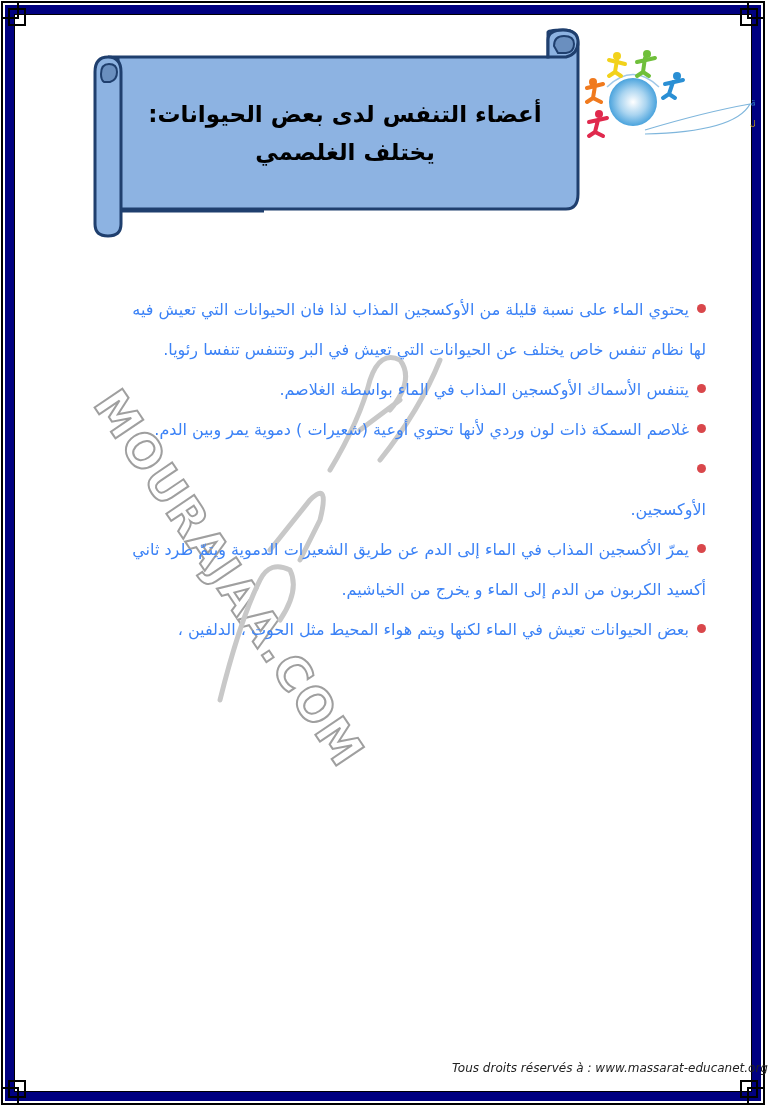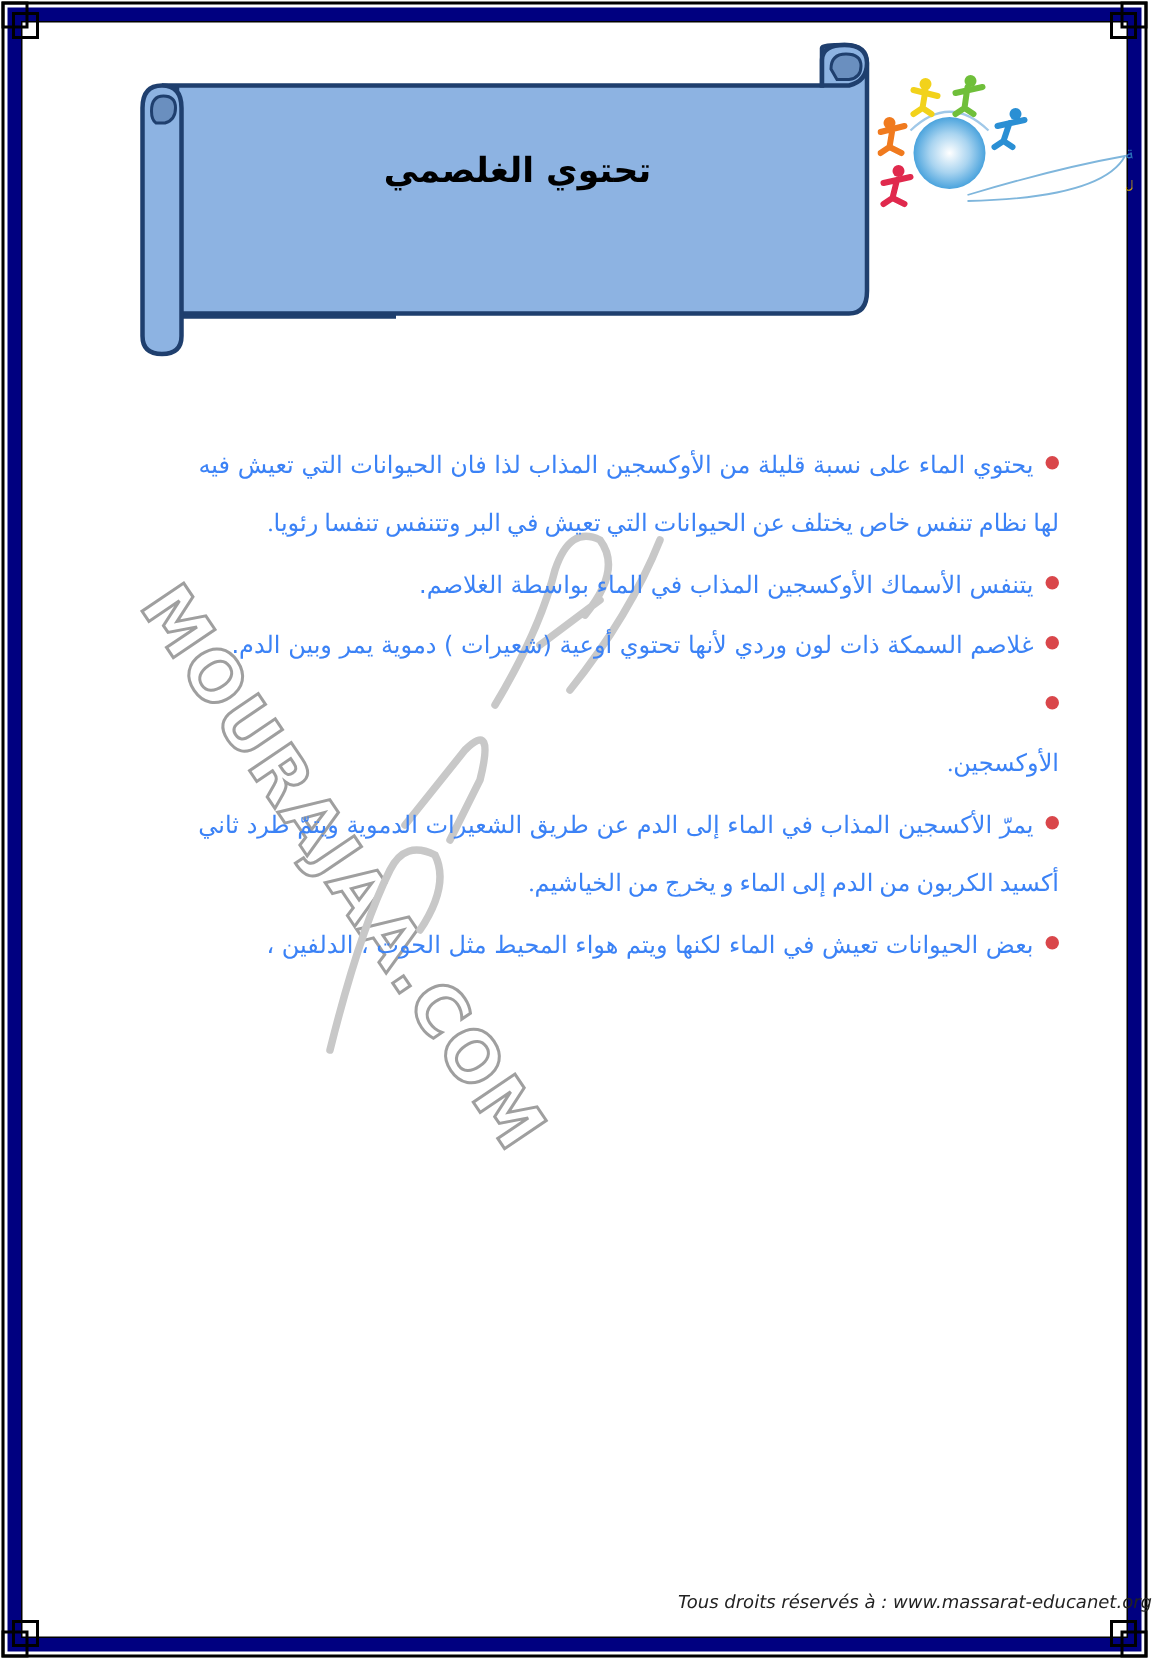--- a/index.html
+++ b/index.html
@@ -25,21 +25,21 @@
                   font-family: "DejaVu Sans", sans-serif; font-weight: bold; font-size: 23px; line-height: 38px; color: #000; }
 
   
   .logo { position: absolute; left: 585px; top: 42px; width: 170px; height: 125px; }
 
   
   .content { position: absolute; left: 40px; right: 62px; top: 290px; direction: rtl; text-align: right;
              font-family: "DejaVu Sans", sans-serif; font-size: 16px; color: #3b82f6; }
   .content .line { height: 40px; line-height: 40px; white-space: nowrap; position: relative; }
   .bullet { display: inline-block; width: 9px; height: 9px; border-radius: 50%; background: #d9474b; margin-left: 8px; vertical-align: middle; position: relative; top: -2px; }
-  .para-cont { padding-right: 0; font-family: Liberation Serif, serif; }
+  .para-cont { padding-right: 0; }
 
   
   .wm1 { position: absolute; left: 128px; top: 380px; transform: rotate(56deg); transform-origin: left top;
          font-family: "DejaVu Sans", sans-serif; font-weight: bold; font-size: 46px; letter-spacing: 2px;
          color: #ffffff; -webkit-text-stroke: 2px #8f8f8f; opacity: 0.85; pointer-events: none; }
   .wm2 { position: absolute; left: 200px; top: 320px; width: 260px; height: 400px; pointer-events: none; }
 
   .footer { position: absolute; left: 0; width: 768px; top: 1061px; text-align: right;
             font-family: "DejaVu Sans", sans-serif; font-style: italic; font-size: 12px; color: #222; }
 </style>
@@ -64,21 +64,22 @@
 
   <line x1="30" y1="185" x2="176" y2="185" stroke="#1f3f6e" stroke-width="3"></line>
 
   <path d="M7,46 Q7,31 20,31 Q33,31 33,46 L33,198 Q33,210 20,210 Q7,210 7,198 Z" fill="#8db3e2" stroke="#1f3f6e" stroke-width="3"></path>
   <path d="M13,48 Q13,38 21,38 Q29,38 29,46 Q29,54 22,56 L16,56 Q13,54 13,48 Z" fill="#6a8fbf" stroke="#1f3f6e" stroke-width="2"></path>
 
   <path d="M460,31 L460,14 Q460,4 475,4 Q490,4 490,16 Q490,28 478,31 Z" fill="#8db3e2" stroke="#1f3f6e" stroke-width="3"></path>
   <path d="M466,20 Q466,10 476,10 Q486,10 486,18 Q486,26 478,27 L470,27 Z" fill="#6a8fbf" stroke="#1f3f6e" stroke-width="2"></path>
 </svg>
 <div class="scroll-title">
-  <div>تحتوي الغلصمي</div>
+  <div>أعضاء التنفس لدى بعض الحيوانات:</div>
+  <div>يختلف الغلصمي</div>
 </div>
 
 <svg class="logo" viewBox="0 0 170 125">
   <defs>
     <radialGradient id="swirl" cx="50%" cy="50%" r="50%">
       <stop offset="0%" stop-color="#ffffff"></stop>
       <stop offset="55%" stop-color="#a9d4f0"></stop>
       <stop offset="100%" stop-color="#4aa3dd"></stop>
     </radialGradient>
   </defs>

